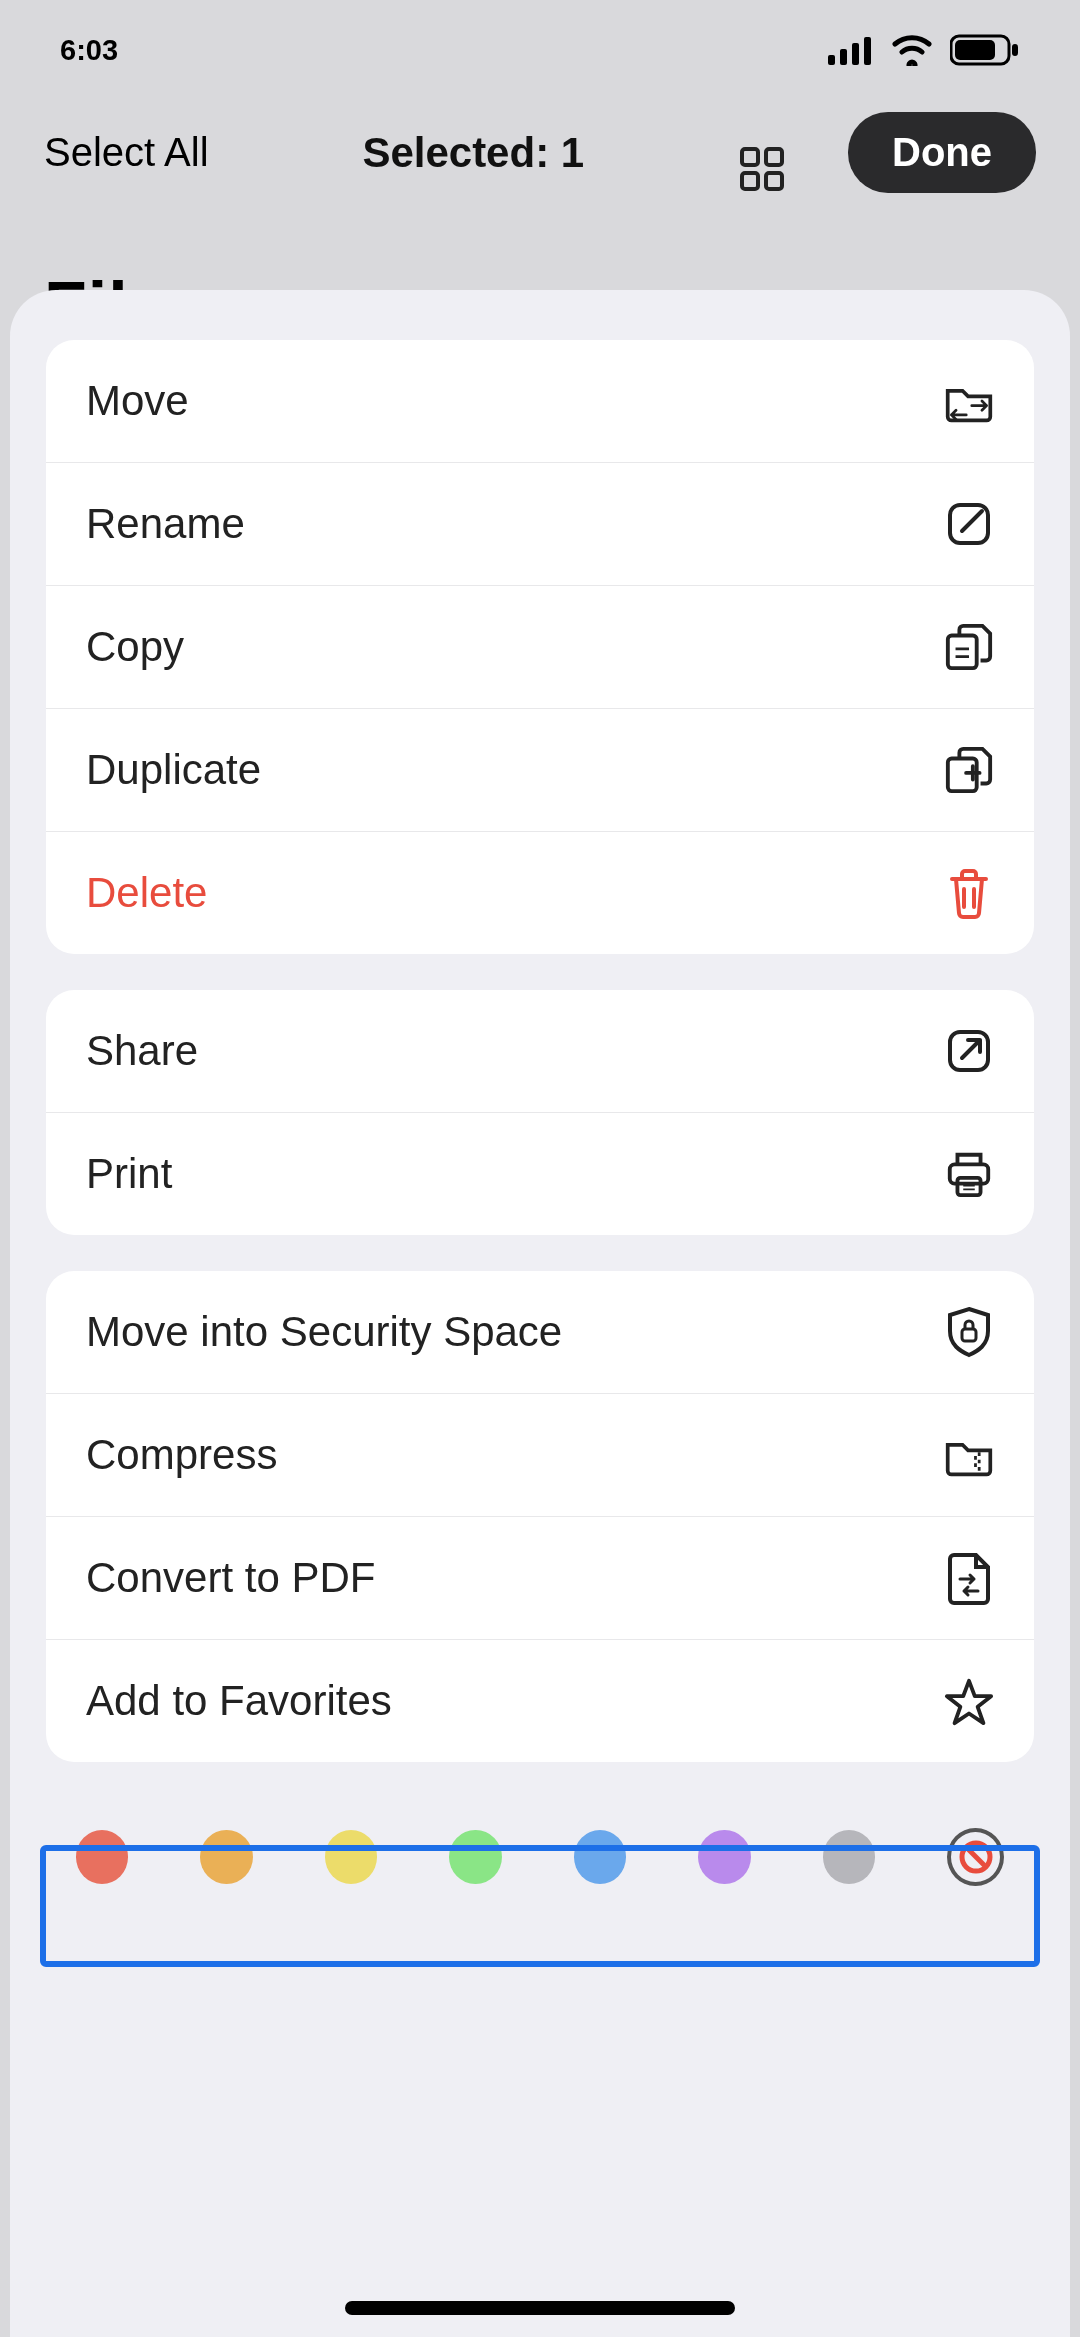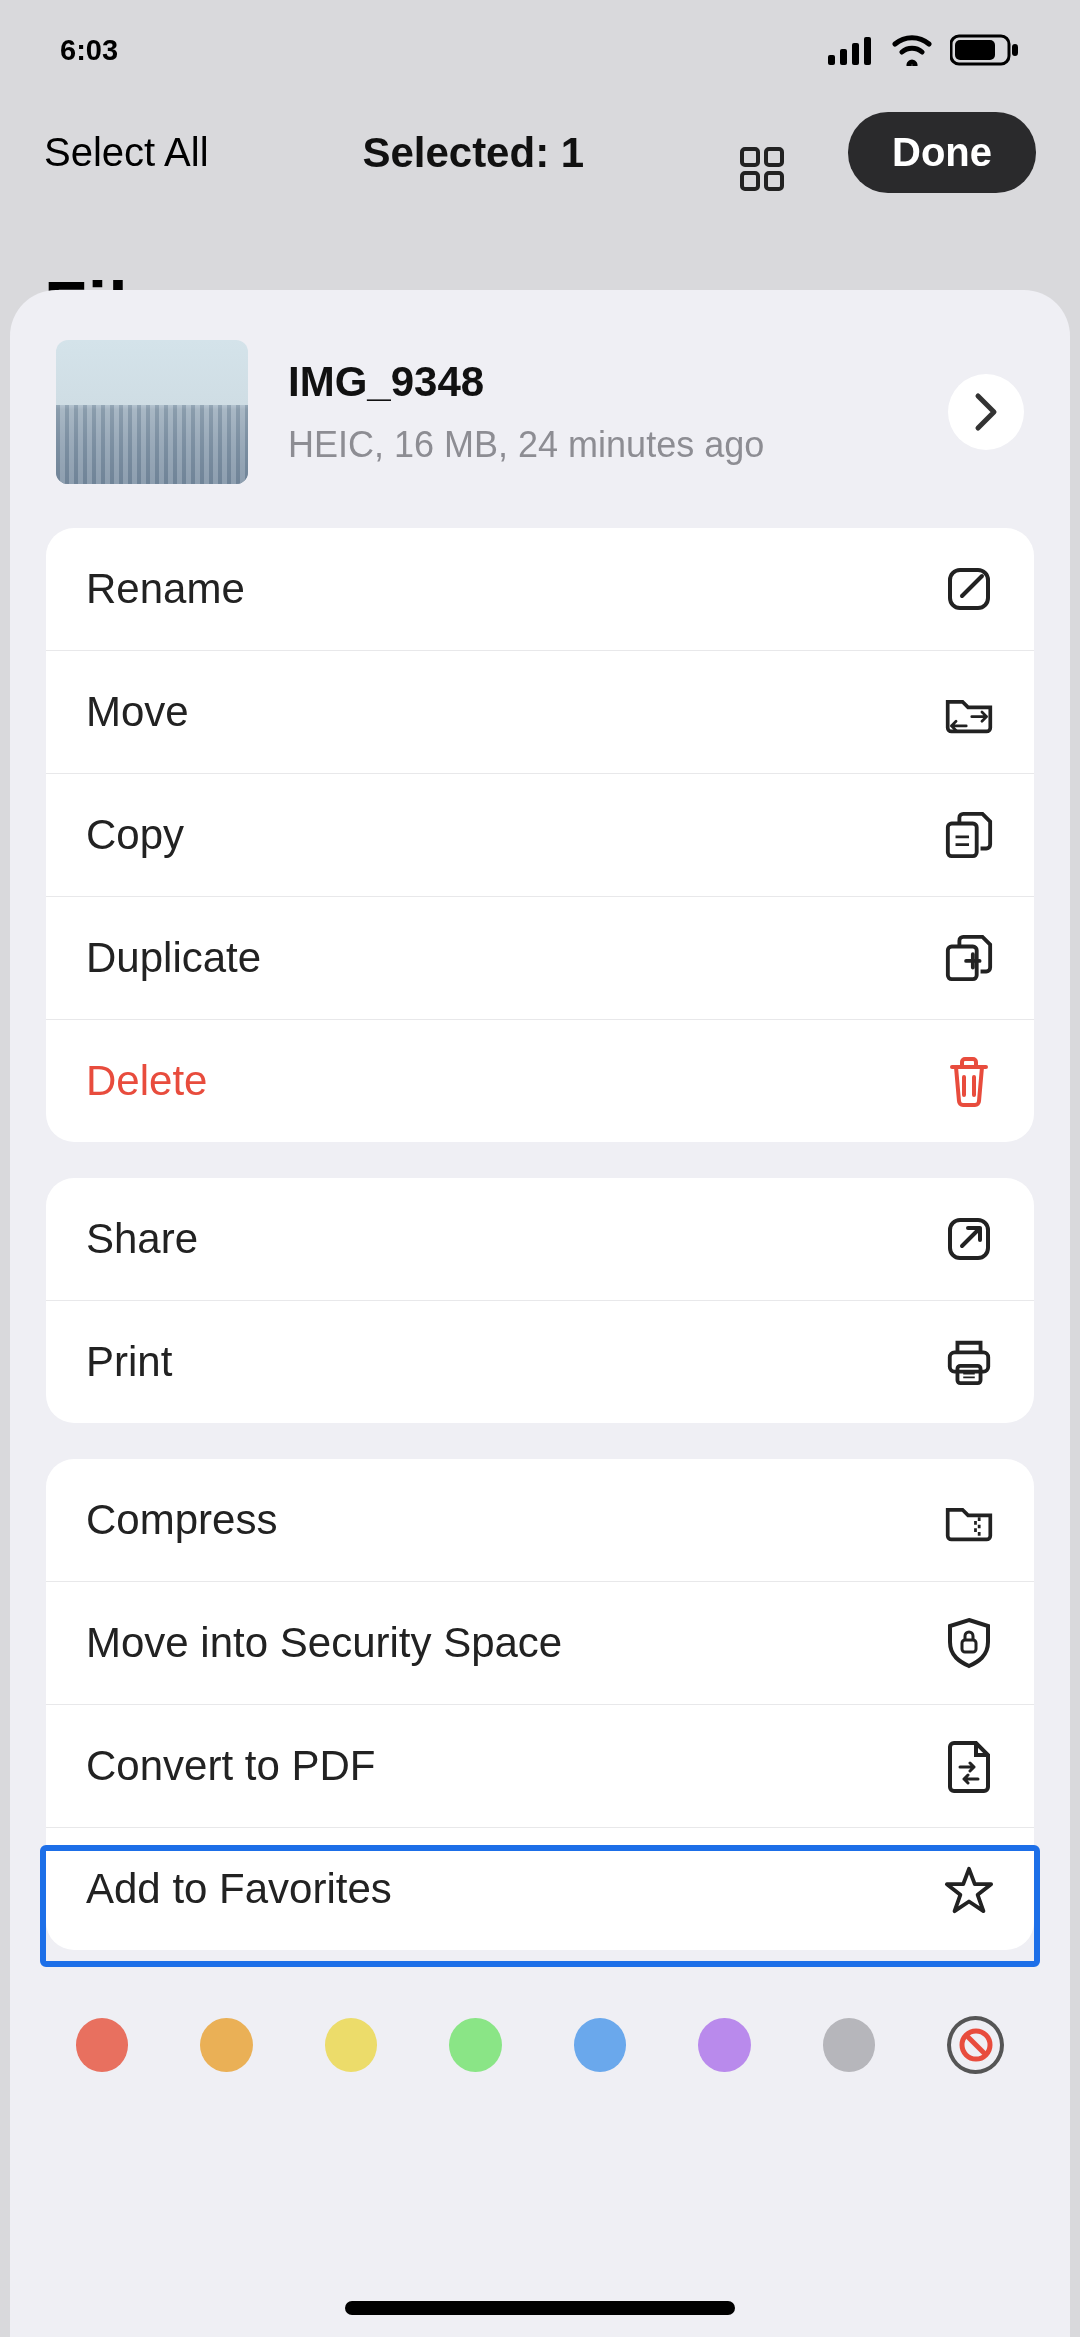--- a/index.html
+++ b/index.html
@@ -175,49 +175,37 @@
         </svg>
     </span>
     <button class="done-btn">Done</button>
   </div>
 </div>
 
 <div class="page-title-peek">Files</div>
 
 <div class="sheet">
 
-  <div class="file-header">
-    <div class="thumb"></div>
-    <div class="file-info">
-      <div class="file-name">IMG_9348</div>
-      <div class="file-meta">HEIC, 16 MB, 24 minutes ago</div>
-    </div>
-    <div class="detail-btn">
-      <svg width="28" height="40" viewBox="0 0 28 40">
-          <path d="M6 4 L22 20 L6 36" stroke="#333" stroke-width="5" fill="none" stroke-linecap="round" stroke-linejoin="round"></path>
-        </svg>
-    </div>
-  </div>
 
   <div class="group">
+    <div class="row">
+      <span class="row-label">Move</span>
+      <span class="row-icon">
+          <svg width="54" height="50" viewBox="0 0 54 50">
+            <path d="M4 14 h16 l6 6 h24 v22 a4 4 0 0 1 -4 4 H8 a4 4 0 0 1 -4 -4 Z" fill="none" stroke="#222" stroke-width="4"></path>
+            <path d="M30 30 h16 m0 0 l-5 -5 m5 5 l-5 5 M24 40 h-16 m0 0 l5 -5 m-5 5 l5 5" stroke="#222" stroke-width="3" fill="none" stroke-linecap="round"></path>
+          </svg>
+        </span>
+    </div>
     <div class="row">
       <span class="row-label">Rename</span>
       <span class="row-icon">
           <svg width="50" height="50" viewBox="0 0 50 50">
             <rect x="6" y="6" width="38" height="38" rx="10" fill="none" stroke="#222" stroke-width="4"></rect>
             <path d="M18 32 L38 12" stroke="#222" stroke-width="4" stroke-linecap="round"></path>
-          </svg>
-        </span>
-    </div>
-    <div class="row">
-      <span class="row-label">Move</span>
-      <span class="row-icon">
-          <svg width="54" height="50" viewBox="0 0 54 50">
-            <path d="M4 14 h16 l6 6 h24 v22 a4 4 0 0 1 -4 4 H8 a4 4 0 0 1 -4 -4 Z" fill="none" stroke="#222" stroke-width="4"></path>
-            <path d="M30 30 h16 m0 0 l-5 -5 m5 5 l-5 5 M24 40 h-16 m0 0 l5 -5 m-5 5 l5 5" stroke="#222" stroke-width="3" fill="none" stroke-linecap="round"></path>
           </svg>
         </span>
     </div>
     <div class="row">
       <span class="row-label">Copy</span>
       <span class="row-icon">
           <svg width="52" height="52" viewBox="0 0 52 52">
             <path d="M8 14 h22 a4 4 0 0 1 4 4 v26 a4 4 0 0 1 -4 4 H8 a4 4 0 0 1 -4 -4 V18 a4 4 0 0 1 4 -4 Z" fill="none" stroke="#222" stroke-width="4"></path>
             <path d="M16 14 V8 a4 4 0 0 1 4 -4 h20 l8 8 v24 a4 4 0 0 1 -4 4 h-6" fill="none" stroke="#222" stroke-width="4"></path>
             <path d="M12 28 h14 M12 36 h14" stroke="#222" stroke-width="3"></path>
@@ -263,35 +251,35 @@
             <rect x="6" y="16" width="40" height="20" rx="5" fill="none" stroke="#222" stroke-width="4"></rect>
             <rect x="14" y="30" width="24" height="18" rx="3" fill="none" stroke="#222" stroke-width="4"></rect>
             <path d="M20 38 h12 M20 42 h12" stroke="#222" stroke-width="2"></path>
           </svg>
         </span>
     </div>
   </div>
 
   <div class="group">
     <div class="row">
-      <span class="row-label">Compress</span>
-      <span class="row-icon">
-          <svg width="54" height="46" viewBox="0 0 54 46">
-            <path d="M4 12 h16 l6 6 h24 v22 a4 4 0 0 1 -4 4 H8 a4 4 0 0 1 -4 -4 Z" fill="none" stroke="#222" stroke-width="4"></path>
-            <path d="M38 20 v4 M34 24 v4 M38 28 v4 M34 32 v4 M38 36 v4" stroke="#222" stroke-width="3"></path>
-          </svg>
-        </span>
-    </div>
-    <div class="row">
       <span class="row-label">Move into Security Space</span>
       <span class="row-icon">
           <svg width="46" height="54" viewBox="0 0 46 54">
             <path d="M23 4 L42 10 v16 c0 14 -10 20 -19 24 C14 46 4 40 4 26 V10 Z" fill="none" stroke="#222" stroke-width="4"></path>
             <rect x="16" y="24" width="14" height="12" rx="3" fill="none" stroke="#222" stroke-width="3"></rect>
             <path d="M19 24 v-4 a4 4 0 0 1 8 0 v4" fill="none" stroke="#222" stroke-width="3"></path>
+          </svg>
+        </span>
+    </div>
+    <div class="row">
+      <span class="row-label">Compress</span>
+      <span class="row-icon">
+          <svg width="54" height="46" viewBox="0 0 54 46">
+            <path d="M4 12 h16 l6 6 h24 v22 a4 4 0 0 1 -4 4 H8 a4 4 0 0 1 -4 -4 Z" fill="none" stroke="#222" stroke-width="4"></path>
+            <path d="M38 20 v4 M34 24 v4 M38 28 v4 M34 32 v4 M38 36 v4" stroke="#222" stroke-width="3"></path>
           </svg>
         </span>
     </div>
     <div class="row" style="position:relative;text-align:center;">
       <span class="row-label">Convert to PDF</span>
       <span class="row-icon">
           <svg width="46" height="54" viewBox="0 0 46 54">
             <path d="M8 4 h22 l12 12 v32 a4 4 0 0 1 -4 4 H8 a4 4 0 0 1 -4 -4 V8 a4 4 0 0 1 4 -4 Z" fill="none" stroke="#222" stroke-width="4"></path>
             <path d="M30 4 v12 h12" fill="none" stroke="#222" stroke-width="4"></path>
             <path d="M14 28 h14 m0 0 l-4 -4 m4 4 l-4 4 M32 40 h-14 m0 0 l4 -4 m-4 4 l4 4" stroke="#222" stroke-width="3" fill="none" stroke-linecap="round"></path>

